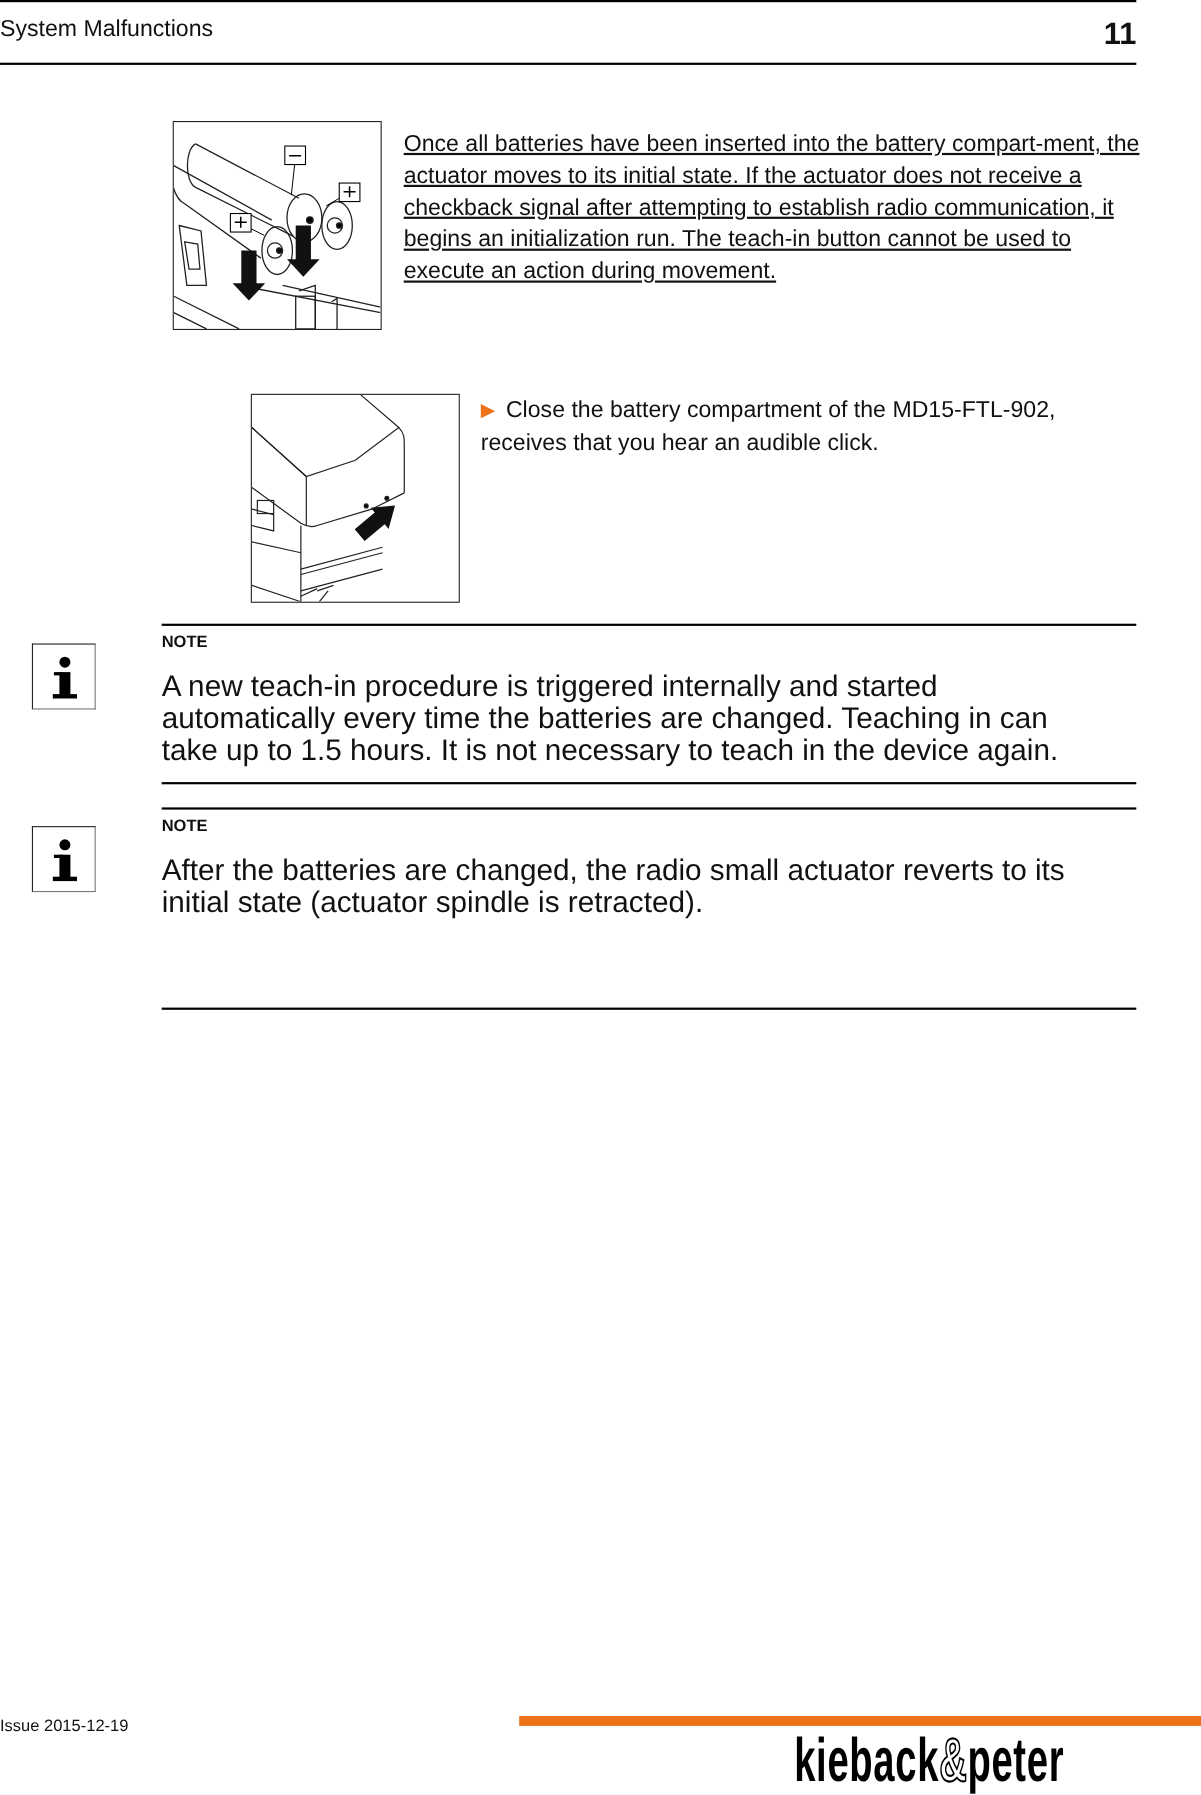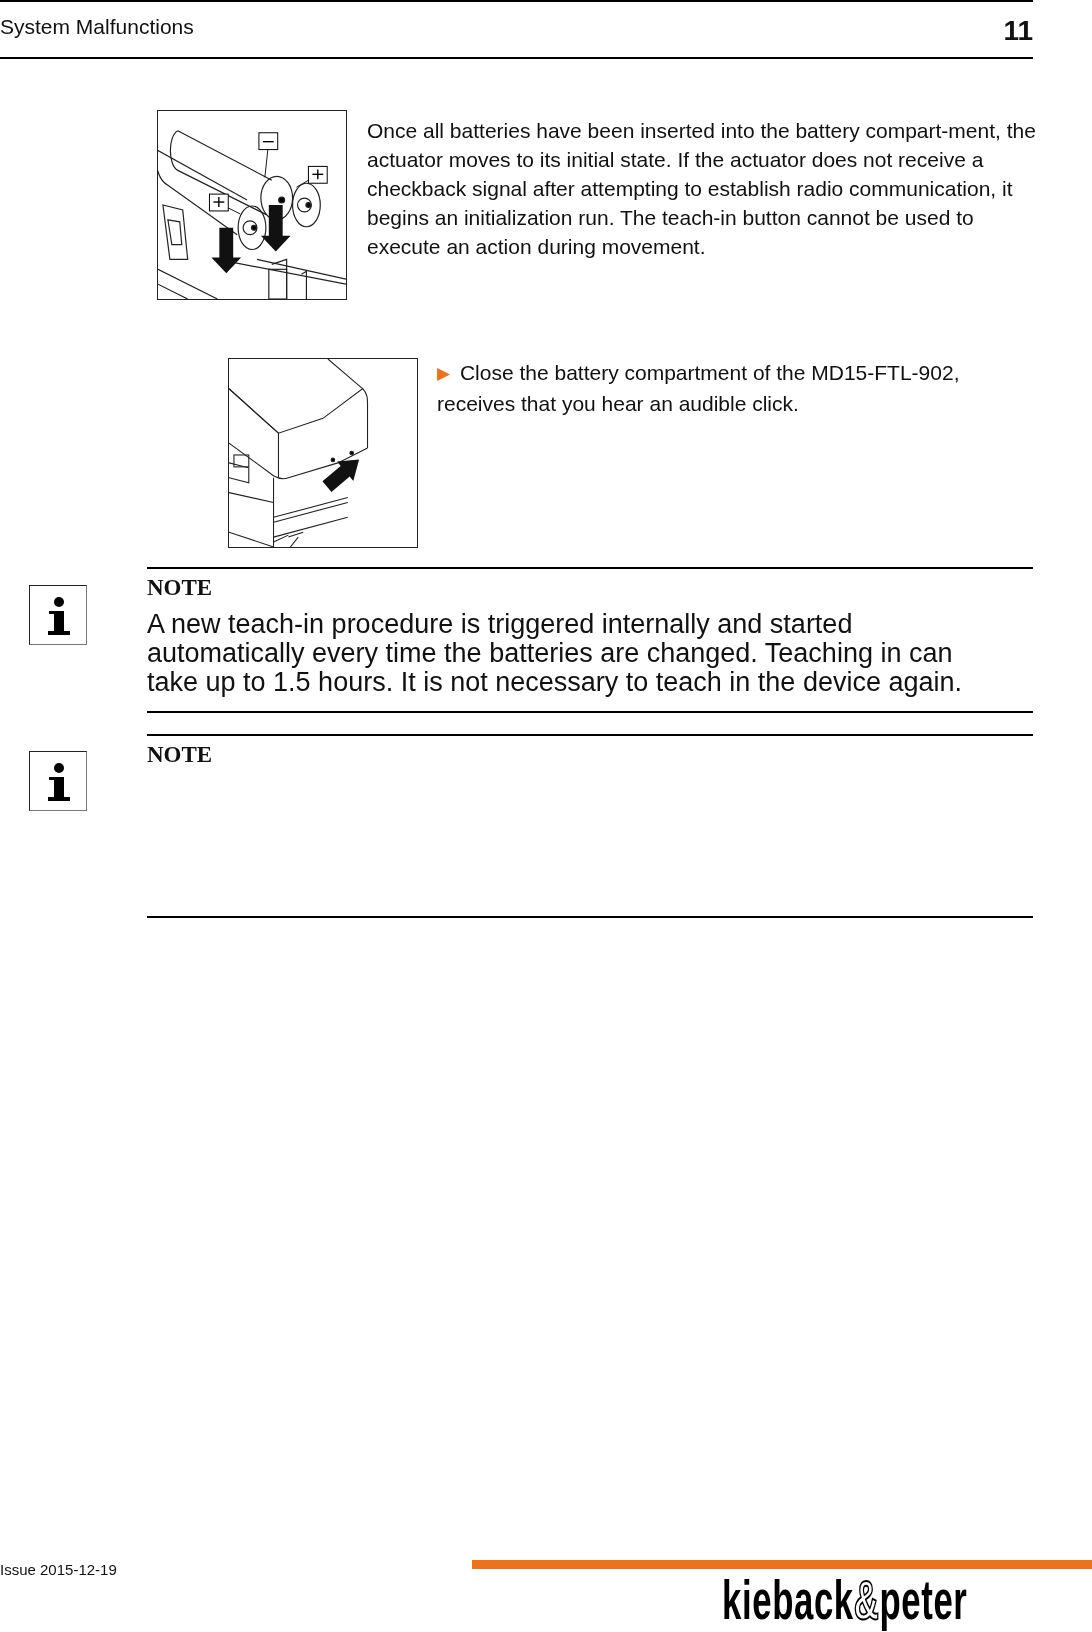--- a/index.html
+++ b/index.html
@@ -10,29 +10,29 @@
 
     .hdr-title { position: absolute; left: 0; top: 15px; font-size: 21px; font-weight: normal; letter-spacing: 0; }
     .hdr-page { position: absolute; right: 59px; top: 15px; font-size: 28px; font-weight: bold; }
 
     .figure { position: absolute; border: 1.5px solid #222; background: #fff; overflow: hidden; }
     .figure svg { display: block; width: 100%; height: 100%; }
 
     .text-block { position: absolute; font-size: 21px; line-height: 29px; }
     .step { display: block; }
     .tri { color: #ee7219; font-size: 17px; margin-right: 4px; position: relative; top: -1px; }
-    .para { display: block; margin-top: 6px; }
+    .para { display: block; margin-top: 6px; text-decoration: underline; }
 
     .note-icon { position: absolute; width: 58px; height: 60px; border: 1.5px solid #222; border-right-color: #777; border-bottom-color: #777; }
     .note-icon .dot { position: absolute; left: 24px; top: 11px; width: 10px; height: 10px; border-radius: 50%; background: #000; }
     .note-icon .stem { position: absolute; left: 24px; top: 25px; width: 10px; height: 22px; background: #000; }
     .note-icon .serif-top { position: absolute; left: 19px; top: 25px; width: 8px; height: 3px; background: #000; }
     .note-icon .serif-bot { position: absolute; left: 18px; top: 45px; width: 22px; height: 4px; background: #000; }
 
-    .note-title { position: absolute; font-size: 23px; font-weight: bold; font-family: Liberation Serif, serif; }
+    .note-title { position: absolute; font-size: 15px; font-weight: bold; }
     .note-body { position: absolute; font-size: 27px; line-height: 29px; width: 852px; }
     .note-body p { margin-bottom: 6px; }
 
     .footer-issue { position: absolute; left: 0; top: 1561px; font-size: 15px; }
     .orange-bar { position: absolute; left: 472px; top: 1560px; width: 620px; height: 9px; background: #ee7219; }
     .logo { position: absolute; left: 722px; top: 1572px; font-family: "Liberation Sans", sans-serif; font-weight: bold; font-size: 56px; line-height: 56px; transform: scaleX(0.62); transform-origin: left top; letter-spacing: 1px; color: #000; white-space: nowrap; }
     .logo .amp { color: #fff; -webkit-text-stroke: 2px #000; font-weight: bold; }
   </style>
 </head>
 <body>
@@ -142,18 +142,19 @@
 
 <div class="rule" style="left:147px;top:734px;width:886px;height:2px;"></div>
 <div class="note-icon" style="left:29px;top:751px;">
   <span class="dot"></span>
     <span class="serif-top"></span>
     <span class="stem"></span>
     <span class="serif-bot"></span>
 </div>
 <div class="note-title" style="left:147px;top:742px;">NOTE</div>
 <div class="note-body" style="left:147px;top:777px;">
+  <p>After the batteries are changed, the radio small actuator reverts to its initial state (actuator spindle is retracted).</p>
 </div>
 <div class="rule" style="left:147px;top:916px;width:886px;height:2px;"></div>
 
 <div class="footer-issue">Issue 2015-12-19</div>
 <div class="orange-bar"></div>
 <div class="logo"><span>kieback</span><span class="amp">&amp;</span><span>peter</span></div>
 
 </body></html>

